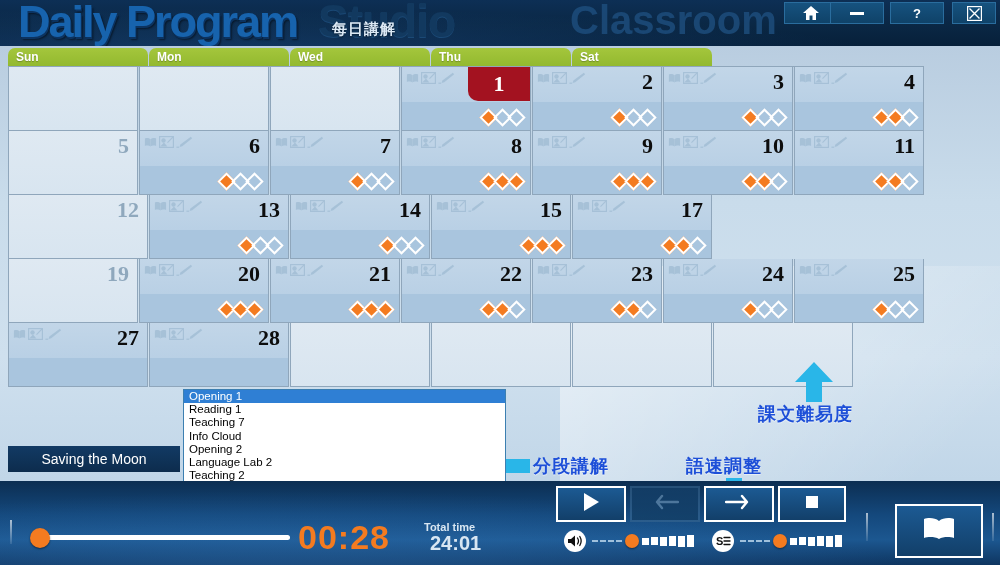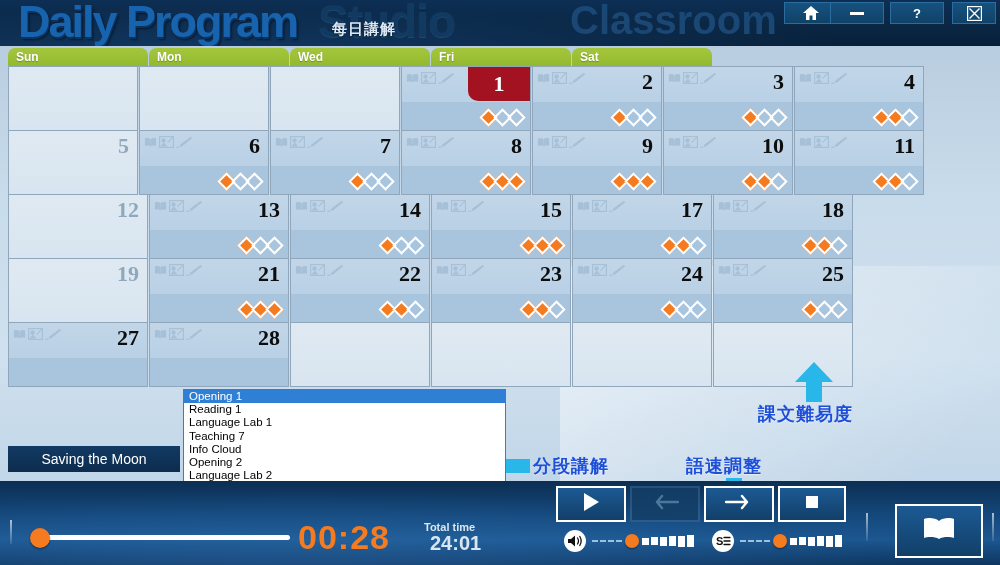--- a/index.html
+++ b/index.html
@@ -316,21 +316,21 @@
   </div>
 
   <div id="stage">
     <div id="stage-glow"></div>
 
     <div id="calendar">
       <div class="cal-headrow" id="cal-headrow">
           <div class="cal-head">Sun</div>
           <div class="cal-head">Mon</div>
           <div class="cal-head">Wed</div>
-          <div class="cal-head">Fri</div>
+          <div class="cal-head">Thu</div>
           <div class="cal-head">Sat</div>
         </div>
       <div class="cal-grid" id="cal-grid">
           <div class="cal-row">
             <div class="cal-cell empty"></div>
             <div class="cal-cell empty"></div>
             <div class="cal-cell empty"></div>
             <div class="cal-cell">
               <div class="cellicons">
                 <svg width="13" height="11" viewBox="0 0 13 11">
@@ -670,48 +670,48 @@
                   <path d="M0.4 11.2 L3.2 11.2" stroke="#8fafc9" stroke-width="1.2"></path>
                 </svg>
               </div>
               <div class="daynum">17</div>
               <div class="diamonds">
                 <span class="dia on"></span>
                 <span class="dia on"></span>
                 <span class="dia"></span>
               </div>
             </div>
-            <div class="cal-cell">
-              <div class="cellicons">
-                <svg width="13" height="11" viewBox="0 0 13 11">
-                  <path d="M6.5 2.2 C5 0.8 2.4 0.8 0.9 1.5 L0.9 9 C2.4 8.3 5 8.3 6.5 9.6 Z" fill="#8fafc9"></path>
-                  <path d="M6.5 2.2 C8 0.8 10.6 0.8 12.1 1.5 L12.1 9 C10.6 8.3 8 8.3 6.5 9.6 Z" fill="#8fafc9"></path>
-                </svg>
-                <svg width="15" height="12" viewBox="0 0 15 12">
-                  <rect x="0.6" y="0.6" width="13.8" height="10.8" fill="none" stroke="#8fafc9" stroke-width="1.2"></rect>
-                  <circle cx="4.5" cy="4.5" r="2.2" fill="#8fafc9"></circle>
-                  <path d="M1.2 10.5 L5 6.4 L8.4 10.5 Z" fill="#8fafc9"></path>
-                  <path d="M14 1 L8.5 6.6" stroke="#8fafc9" stroke-width="1.1"></path>
-                </svg>
-                <svg width="17" height="12" viewBox="0 0 17 12">
-                  <path d="M14.8 0.8 L16.2 2.2 L6.3 10.2 L3.6 10.9 L4.3 8.4 Z" fill="#8fafc9"></path>
-                  <path d="M0.4 11.2 L3.2 11.2" stroke="#8fafc9" stroke-width="1.2"></path>
-                </svg>
-              </div>
-              <div class="daynum">18</div>
-              <div class="diamonds">
-                <span class="dia on"></span>
-                <span class="dia on"></span>
-                <span class="dia"></span>
-              </div>
-            </div>
           </div>
           <div class="cal-row">
             <div class="cal-cell empty">
               <div class="daynum">19</div>
+            </div>
+            <div class="cal-cell">
+              <div class="cellicons">
+                <svg width="13" height="11" viewBox="0 0 13 11">
+                  <path d="M6.5 2.2 C5 0.8 2.4 0.8 0.9 1.5 L0.9 9 C2.4 8.3 5 8.3 6.5 9.6 Z" fill="#8fafc9"></path>
+                  <path d="M6.5 2.2 C8 0.8 10.6 0.8 12.1 1.5 L12.1 9 C10.6 8.3 8 8.3 6.5 9.6 Z" fill="#8fafc9"></path>
+                </svg>
+                <svg width="15" height="12" viewBox="0 0 15 12">
+                  <rect x="0.6" y="0.6" width="13.8" height="10.8" fill="none" stroke="#8fafc9" stroke-width="1.2"></rect>
+                  <circle cx="4.5" cy="4.5" r="2.2" fill="#8fafc9"></circle>
+                  <path d="M1.2 10.5 L5 6.4 L8.4 10.5 Z" fill="#8fafc9"></path>
+                  <path d="M14 1 L8.5 6.6" stroke="#8fafc9" stroke-width="1.1"></path>
+                </svg>
+                <svg width="17" height="12" viewBox="0 0 17 12">
+                  <path d="M14.8 0.8 L16.2 2.2 L6.3 10.2 L3.6 10.9 L4.3 8.4 Z" fill="#8fafc9"></path>
+                  <path d="M0.4 11.2 L3.2 11.2" stroke="#8fafc9" stroke-width="1.2"></path>
+                </svg>
+              </div>
+              <div class="daynum">20</div>
+              <div class="diamonds">
+                <span class="dia on"></span>
+                <span class="dia on"></span>
+                <span class="dia on"></span>
+              </div>
             </div>
             <div class="cal-cell">
               <div class="cellicons">
                 <svg width="13" height="11" viewBox="0 0 13 11">
                   <path d="M6.5 2.2 C5 0.8 2.4 0.8 0.9 1.5 L0.9 9 C2.4 8.3 5 8.3 6.5 9.6 Z" fill="#8fafc9"></path>
                   <path d="M6.5 2.2 C8 0.8 10.6 0.8 12.1 1.5 L12.1 9 C10.6 8.3 8 8.3 6.5 9.6 Z" fill="#8fafc9"></path>
                 </svg>
                 <svg width="15" height="12" viewBox="0 0 15 12">
                   <rect x="0.6" y="0.6" width="13.8" height="10.8" fill="none" stroke="#8fafc9" stroke-width="1.2"></rect>
                   <circle cx="4.5" cy="4.5" r="2.2" fill="#8fafc9"></circle>
@@ -890,21 +890,20 @@
     </div>
     <div class="arrow" id="arrow-spd">
       <svg width="38" height="46" viewBox="0 0 38 46">
           <path d="M11 0 L27 0 L27 26 L38 26 L19 46 L0 26 L11 26 Z" fill="#29b6e8"></path>
         </svg>
     </div>
 
     <div id="dropdown-list">
         <div class="dd-item sel">Opening 1</div>
         <div class="dd-item">Reading 1</div>
-        <div class="dd-item">Language Lab 1</div>
         <div class="dd-item">Teaching 7</div>
         <div class="dd-item">Info Cloud</div>
         <div class="dd-item">Opening 2</div>
         <div class="dd-item">Language Lab 2</div>
         <div class="dd-item">Teaching 2</div>
         <div class="dd-item">Twin Time</div>
         <div class="dd-item">Closing</div>
       </div>
   </div>
 

